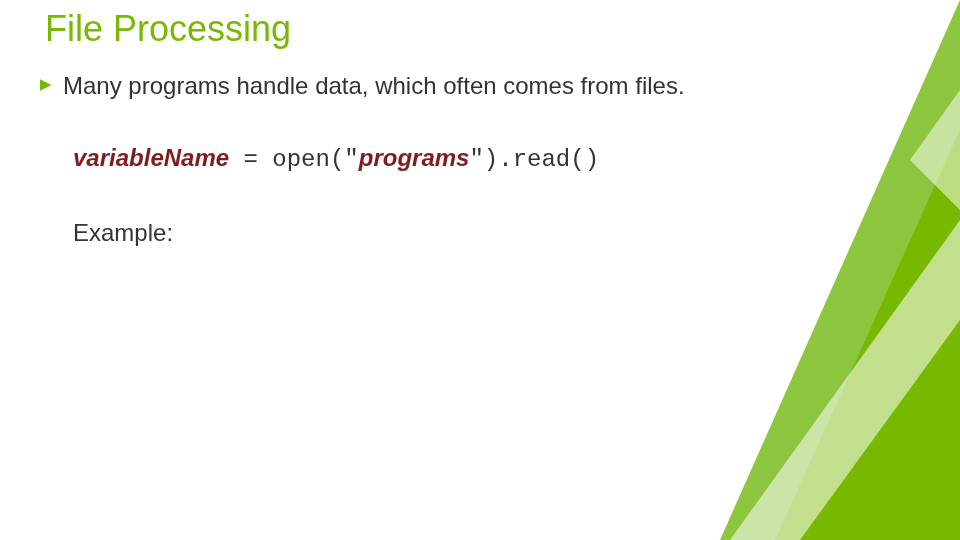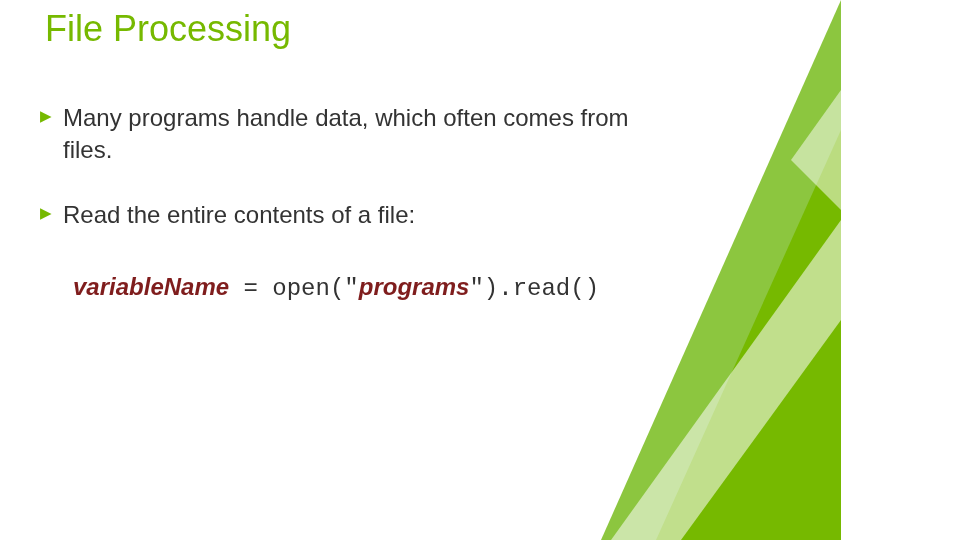--- a/index.html
+++ b/index.html
@@ -8,21 +8,21 @@
     width: 960px;
     height: 540px;
     overflow: hidden;
     font-family: "Trebuchet MS", "Segoe UI", sans-serif;
     background: #fff;
     color: #333;
     position: relative;
   }
   .slide {
     position: relative;
-    width: 841px;
+    width: 960px;
     height: 540px;
     box-sizing: border-box;
   }
   .title {
     position: absolute;
     left: 45px;
     top: 8px;
     font-size: 36px;
     font-weight: 400;
     color: #76b900;
@@ -33,21 +33,20 @@
     top: 70px;
     right: 200px;
     font-size: 24px;
     line-height: 1.35;
     color: #333;
   }
   .bullet {
     position: relative;
     padding-left: 18px;
     margin-bottom: 28px;
-    margin-top: 32px;
   }
   .bullet::before {
     content: "▶";
     position: absolute;
     left: -5px;
     top: 4px;
     color: #76b900;
     font-size: 15px;
   }
   .indent {
@@ -91,28 +90,26 @@
 <div class="slide">
 
   <div class="title">File Processing</div>
 
   <div class="body">
 
     <div class="bullet">
       <span>Many programs handle data, which often comes from files.</span>
     </div>
 
-    <div class="bullet">
-      <span>Read the entire contents of a file:</span>
-    </div>
 
     <div class="indent codeblock">
       <span class="italic bold">variableName</span><span class="mono"> = </span><span class="mono">open("</span><span class="italic bold">programs</span><span class="mono">").read()</span>
     </div>
 
+    <div class="indent">Example:</div>
 
 
   </div>
 
   <div class="deco">
     <svg width="300" height="540" viewBox="0 0 300 540">
       <polygon points="300,0 300,540 60,540" fill="#8cc63f"></polygon>
       <polygon points="300,130 300,540 115,540" fill="#76b900"></polygon>
       <polygon points="140,540 300,320 300,220 70,540" fill="#ffffff" fill-opacity="0.55"></polygon>
       <polygon points="300,210 300,90 250,160" fill="#ffffff" fill-opacity="0.5"></polygon>

